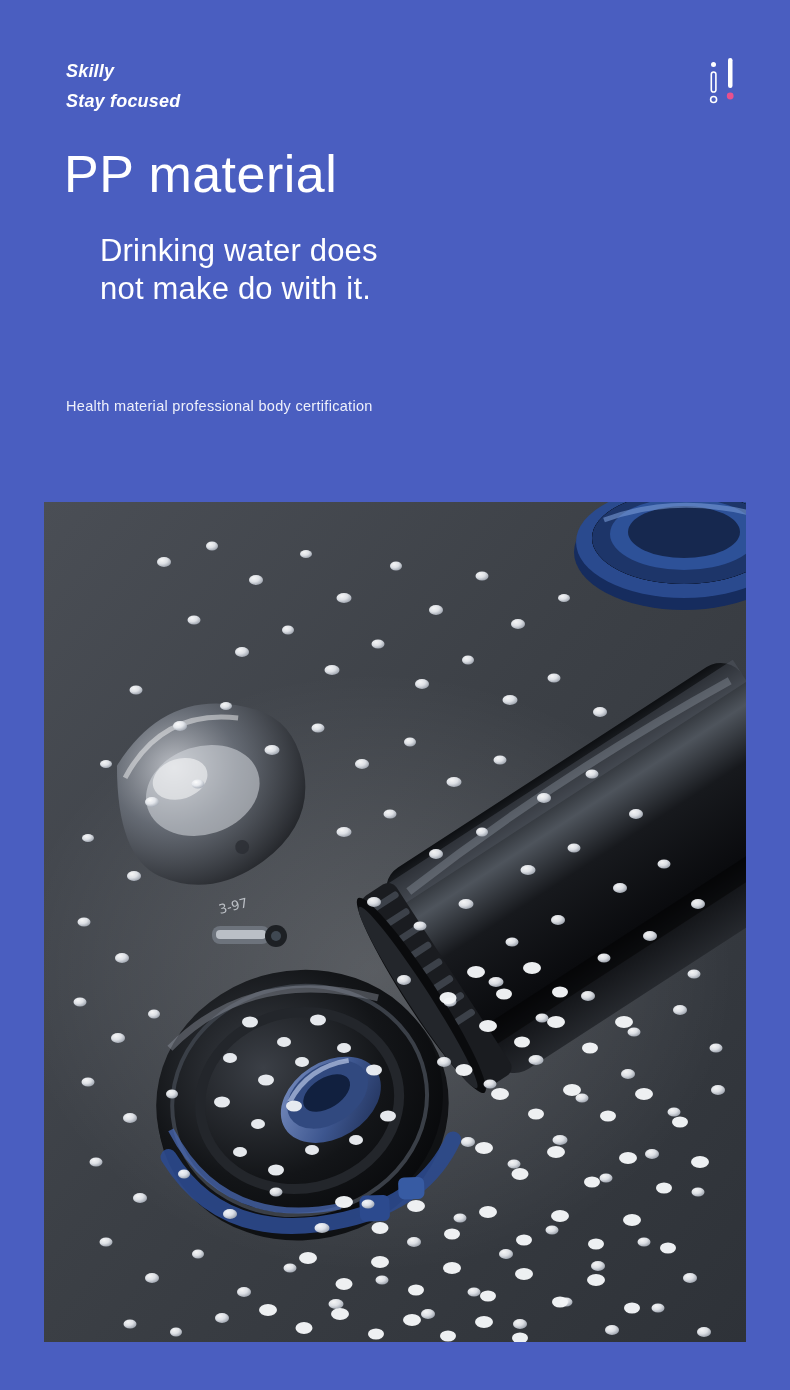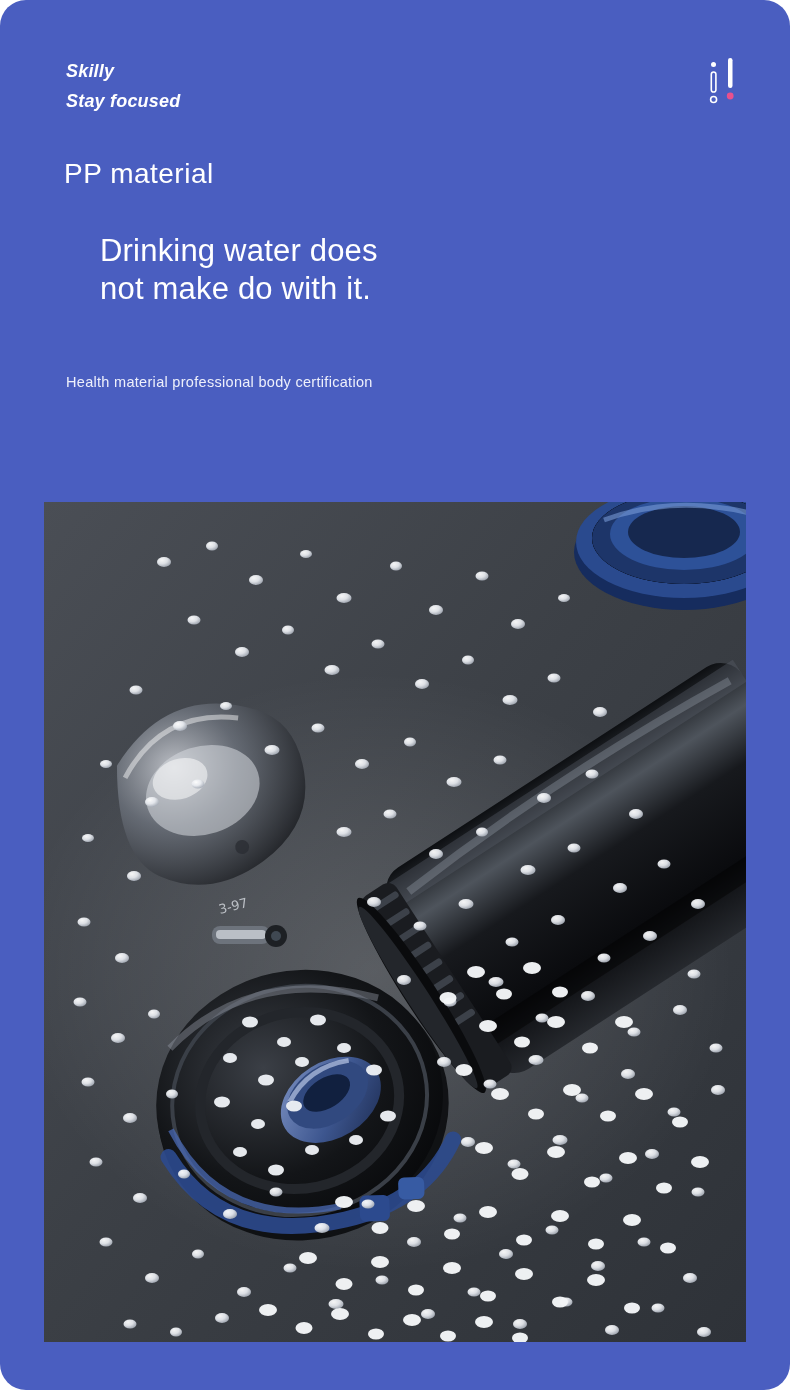--- a/index.html
+++ b/index.html
@@ -9,21 +9,20 @@
   }
   body {
     font-family: "Liberation Sans", sans-serif;
   }
   .page {
     position: relative;
     width: 790px;
     height: 1390px;
     overflow: hidden;
     background: #4a5ec0;
-    border-radius: 26px;
   }
 
   
   .brand {
     position: absolute;
     left: 66px;
     top: 56px;
     color: #ffffff;
     font-style: italic;
     font-weight: bold;
@@ -39,21 +38,21 @@
     top: 56px;
     width: 40px;
     height: 52px;
   }
 
   .headline {
     position: absolute;
     left: 64px;
     top: 148px;
     color: #ffffff;
-    font-size: 28px;
+    font-size: 52px;
     line-height: 52px;
     font-weight: 400;
     letter-spacing: 0.5px;
   }
 
   .subhead {
     position: absolute;
     left: 64px;
     top: 232px;
     color: #ffffff;
@@ -61,21 +60,21 @@
     line-height: 38px;
     font-weight: 400;
     letter-spacing: 0.2px;
     margin-left: 36px;
   }
   .subhead div { white-space: nowrap; }
 
   .bullets {
     position: absolute;
     left: 66px;
-    top: 364px;
+    top: 388px;
     color: #eef0fb;
     font-size: 14.5px;
     line-height: 36px;
     font-weight: 400;
     letter-spacing: 0.3px;
   }
   .bullets div { white-space: nowrap; }
 
   
   .photo {

